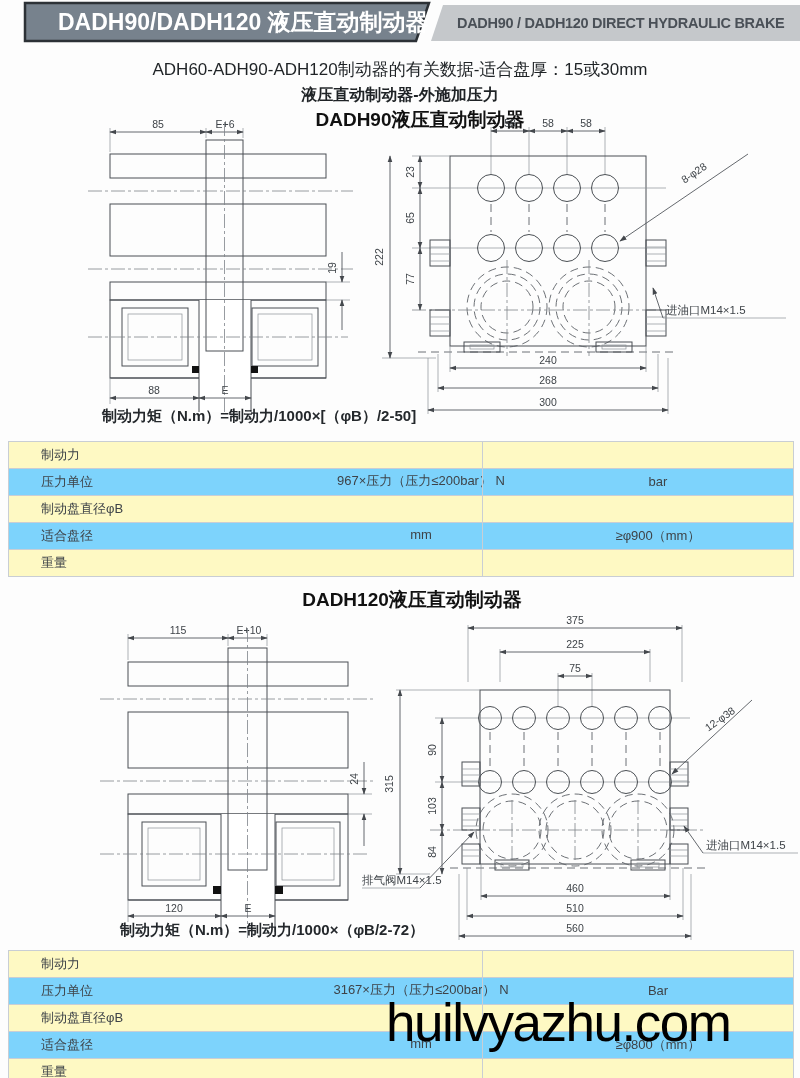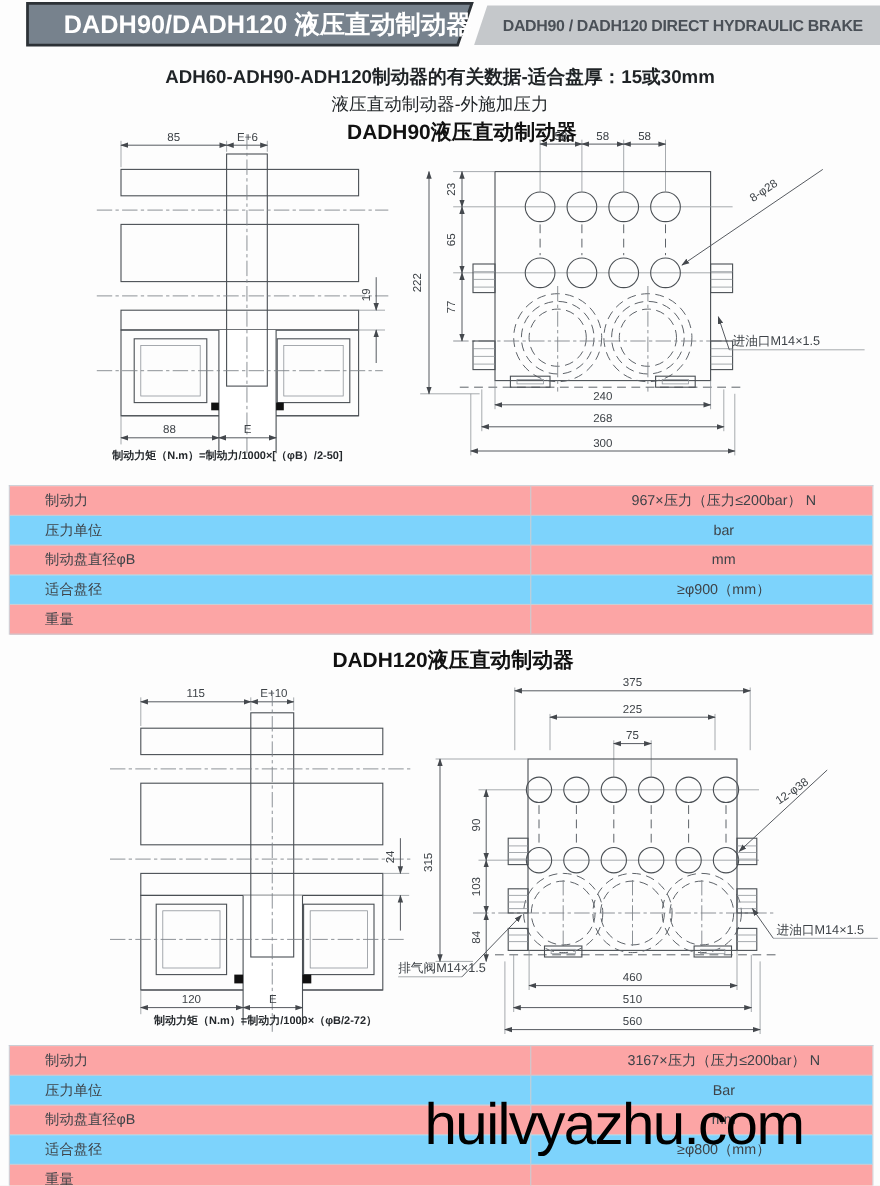--- a/index.html
+++ b/index.html
@@ -9,33 +9,33 @@
   .ln{stroke:#4a4f54;stroke-width:1;fill:none;}
   .thin{stroke:#8b9096;stroke-width:0.7;fill:none;}
   .cl{stroke:#7d8389;stroke-width:0.8;fill:none;stroke-dasharray:14 3 3 3;}
   .dsh{stroke:#5c6167;stroke-width:0.9;fill:none;stroke-dasharray:8 5;}
   .dim{stroke:#54585e;stroke-width:0.9;fill:none;}
   .dt{font:10.5px "Liberation Sans",sans-serif;fill:#3e4348;text-anchor:middle;}
   .lbl{font:11.5px "Liberation Sans",sans-serif;fill:#3e4348;text-anchor:start;}
   .ht-cn{font:bold 23px "Liberation Sans",sans-serif;fill:#ffffff;}
   .ht-en{font:bold 14.5px "Liberation Sans",sans-serif;fill:#4a5057;letter-spacing:-0.3px;}
   .white{fill:#ffffff;stroke:none;}
-  .intro1{position:absolute;top:58px;left:0;width:800px;text-align:center;font-size:17px;font-weight:700;color:#1f2326;}
-  .intro2{position:absolute;top:85px;left:0;width:800px;text-align:center;font-size:16px;font-weight:400;color:#1f2326;}
+  .intro1{position:absolute;top:58px;left:0;width:800px;text-align:center;font-size:17px;font-weight:400;color:#1f2326;}
+  .intro2{position:absolute;top:85px;left:0;width:800px;text-align:center;font-size:16px;font-weight:700;color:#1f2326;}
   .sec-title{position:absolute;width:800px;text-align:center;font-size:19px;font-weight:bold;color:#111;}
   .t90{top:107px;transform:translateX(-27px);}
   .t120{top:587px;transform:translateX(-35px);}
-  .formula{position:absolute;font-size:10px;font-weight:bold;color:#24282c;}
+  .formula{position:absolute;font-size:15px;font-weight:bold;color:#24282c;}
   .f90{left:102px;top:407px;}
-  .f120{left:120px;top:921px;margin-left:20px;}
+  .f120{left:120px;top:921px;}
   .spec-table{position:absolute;left:8px;width:784px;border:1px solid #c9ced4;border-bottom:none;}
   .tb90{top:441px;}
   .tb120{top:950px;}
   .trow{display:flex;height:26px;line-height:26px;border-bottom:1px solid #c9ced4;font-size:13px;color:#3e4348;background:#7dd3fc;}
-  .trow.shade{background:#fca5a5;}
+  .trow.shade{background:#fef9c3;flex-direction:column;}
   .tl{box-sizing:border-box;width:474px;padding-left:32px;border-right:1px solid #c9ced4;}
   .tv{flex:1;padding-left:40px;text-align:center;}
   .watermark{position:absolute;left:386px;top:992px;font-size:53px;letter-spacing:-1.5px;color:#000;font-family:"Liberation Sans",sans-serif;z-index:50;white-space:nowrap;text-align:right;}
 </style>
 </head>
 <body>
 
 <div class="page">
 
   <svg width="800" height="46" viewBox="0 0 800 46" style="left:0;top:0;">

